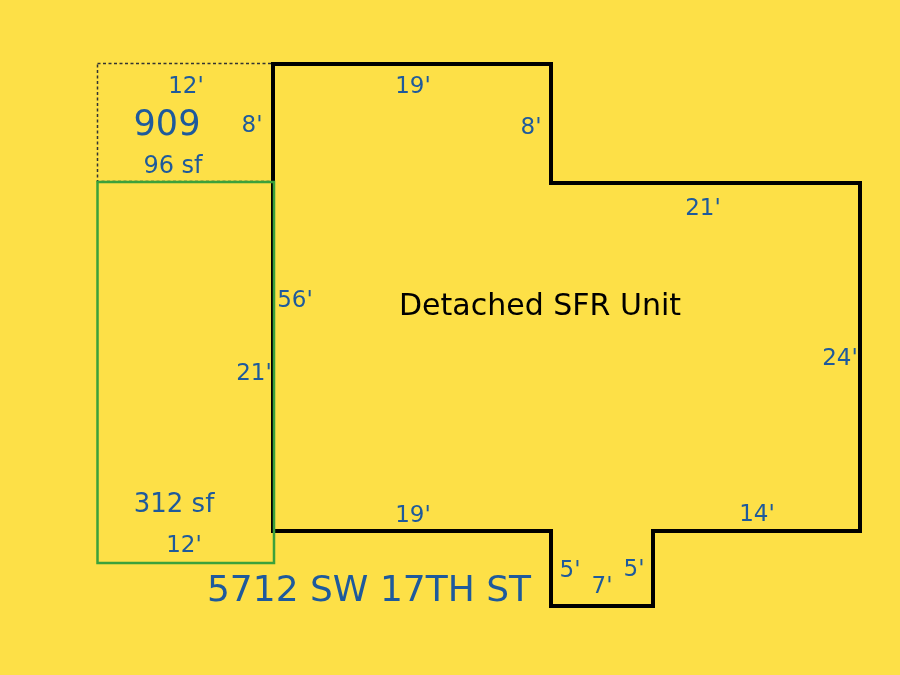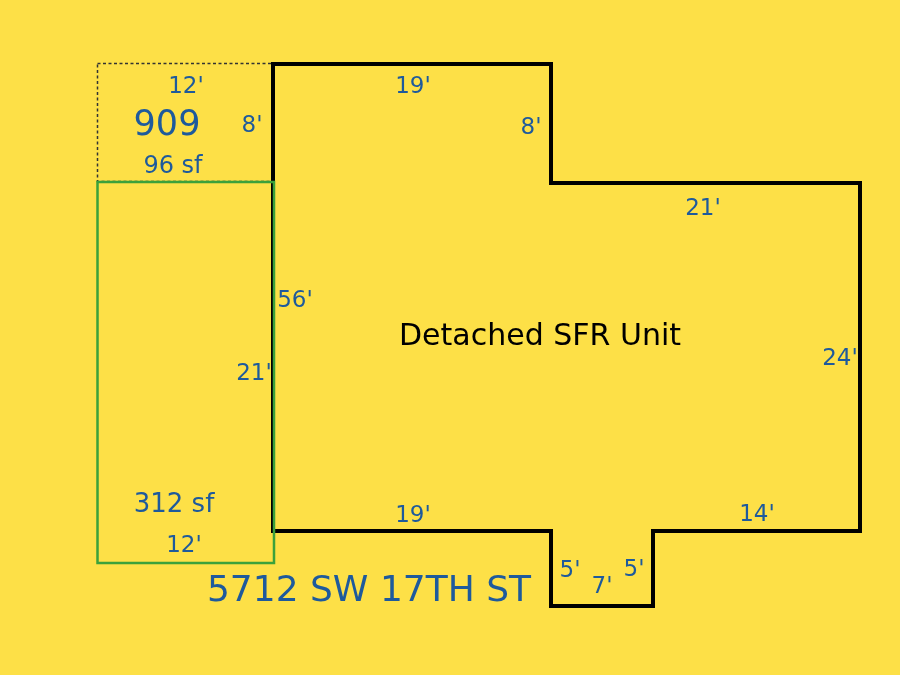--- a/index.html
+++ b/index.html
@@ -36,21 +36,20 @@
     font-size: 35px;
   }
   .porch-area {
     color: #1e5a9c;
     font-size: 24px;
     margin-top: 11px;
   }
   .unit-text {
     color: #000000;
     font-size: 30px;
-    margin-top: 30px;
   }
   .garage-text {
     color: #1e5a9c;
     font-size: 26px;
   }
   .addr {
     color: #1e5a9c;
     font-size: 36px;
   }
 </style>

